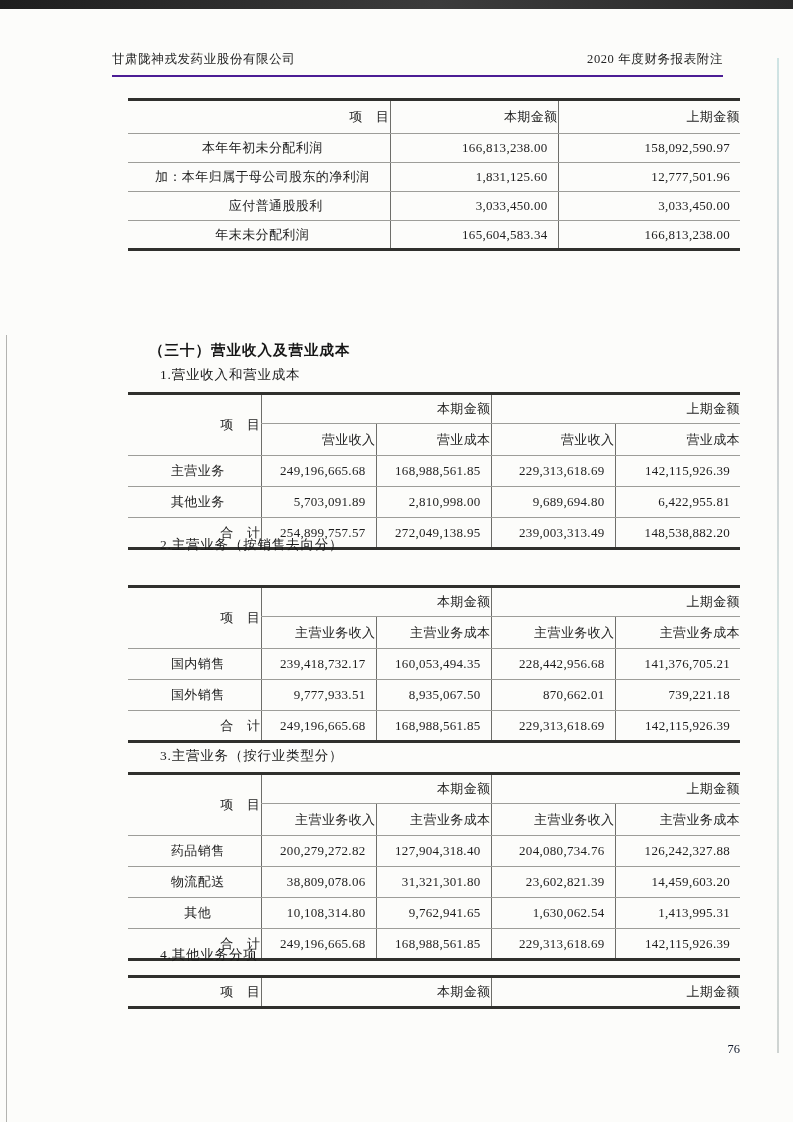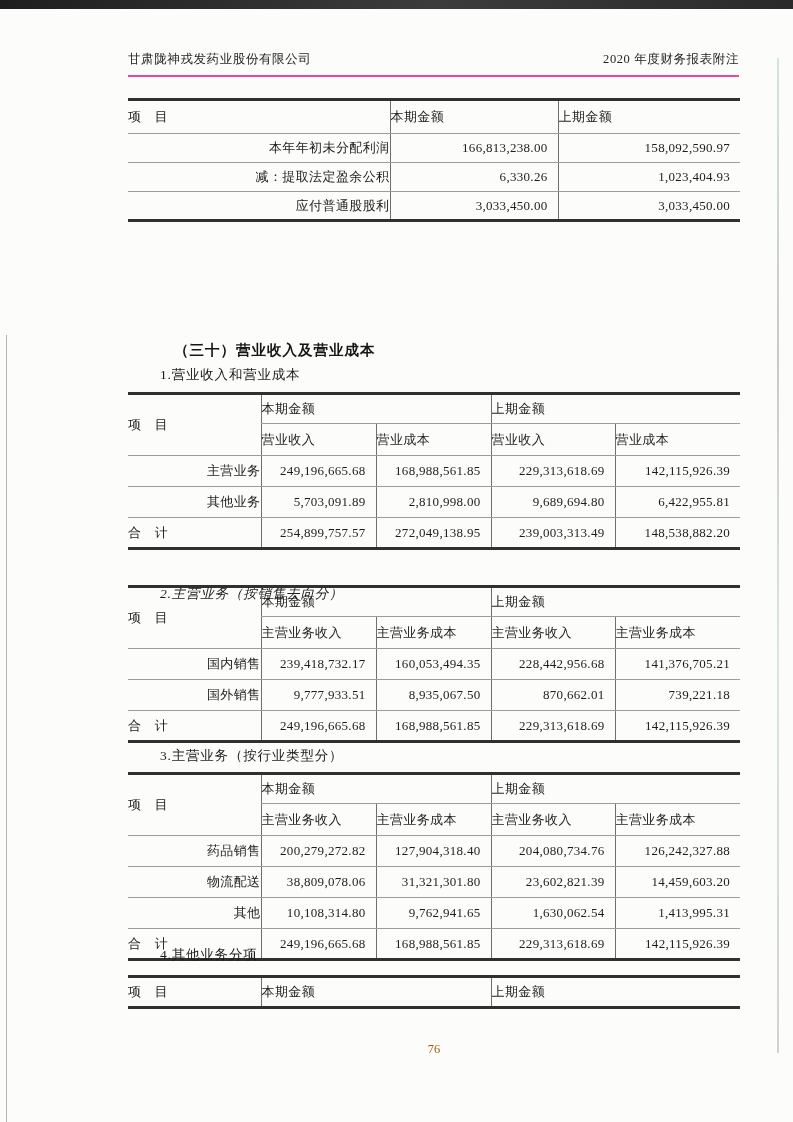--- a/index.html
+++ b/index.html
@@ -9,63 +9,63 @@
     background:#fcfcfa; overflow:hidden;
     font-family:"Liberation Serif","DejaVu Serif",serif;
     color:#1d1d1d;
   }
   .scan-top { position:absolute; top:0; left:0; width:100%; height:9px;
     background:linear-gradient(to right,#1e1e1e,#3c3c3c 55%,#2a2a2a); }
   .scan-left { position:absolute; left:6px; top:335px; bottom:0; width:1px; background:#b3b3b0; }
   .scan-right { position:absolute; left:777px; top:58px; height:995px; width:2px;
     background:linear-gradient(#cfe4e4,#c9c9cc 30%,#d8e6e4 60%,#cfd4d2); }
 
-  .hdr { position:absolute; top:51px; left:128px; width:611px;
+  .hdr { position:absolute; top:51px; left:112px; width:611px;
     display:flex; justify-content:space-between; align-items:flex-end;
-    padding-bottom:7px; border-bottom:2px solid #ec4899;
+    padding-bottom:7px; border-bottom:2px solid #4c1d95;
     font-size:12.5px; letter-spacing:0.6px; color:#242424; }
 
   table { border-collapse:collapse; table-layout:fixed; position:absolute; left:128px; width:612px;
     font-size:13px; }
   table.heavy { border-top:3px solid #30302d; border-bottom:3px solid #30302d; }
   th { font-weight:normal; }
   td,th { overflow:hidden; white-space:nowrap; color:#1d1d1d; letter-spacing:0.4px; }
   .vline { border-left:1px solid #6e6e6a; }
   .hline { border-bottom:1px solid #9d9d99; }
   .num { text-align:right; padding-right:10px;
     font-family:Liberation Serif, serif; letter-spacing:0.3px; }
-  .ctr { text-align:left; }
-  .item { text-align:right; padding-left:7px; }
+  .ctr { text-align:right; }
+  .item { text-align:center; padding-left:7px; }
   .item.indent { padding-left:34px; }
 
   #tbl-profit { top:98px; }
   #tbl-profit th { height:34px; }
   #tbl-profit td { height:29px; }
 
   #tbl-revenue { top:392px; }
   #tbl-dest { top:585px; }
   #tbl-industry { top:772px; }
   .grp th { height:30px; }
   .sub th { height:32px; }
   .grid5 td { height:31px; }
 
   #tbl-other { top:975px; }
   #tbl-other th { height:31px; }
 
-  .heading-bold { position:absolute; left:174px; font-size:14.5px; font-weight:bold;
+  .heading-bold { position:absolute; left:149px; font-size:14.5px; font-weight:bold;
     letter-spacing:1px; color:#161616; }
   .heading { position:absolute; left:160px; font-size:13.5px; letter-spacing:0.8px; color:#1b1b1b; }
   #h-section { top:341px; }
   #h-sub1 { top:366px; }
-  #h-sub2 { top:585px;font-style:italic; }
+  #h-sub2 { top:536px; }
   #h-sub3 { top:747px;font-family:Liberation Serif, serif; }
   #h-sub4 { top:946px; }
 
   .pageno { position:absolute; top:1042px; left:128px; width:612px;
-    text-align:center; font-size:12.5px; color:#a16207; }
+    text-align:right; font-size:12.5px; color:#0f172a; }
 </style>
 </head>
 <body>
 
 <div class="page">
 
   <div class="scan-top"></div>
   <div class="scan-left"></div>
   <div class="scan-right"></div>
 
@@ -85,28 +85,33 @@
       <th class="ctr hline">项　目</th>
       <th class="ctr hline vline">本期金额</th>
       <th class="ctr hline vline">上期金额</th>
     </tr>
     <tr>
       <td class="item hline">本年年初未分配利润</td>
       <td class="num hline vline">166,813,238.00</td>
       <td class="num hline vline">158,092,590.97</td>
     </tr>
     <tr>
-      <td class="item hline">减：提取法定盈余公积</td>
-      <td class="num hline vline">6,330.26</td>
-      <td class="num hline vline">1,023,404.93</td>
+      <td class="item hline">加：本年归属于母公司股东的净利润</td>
+      <td class="num hline vline">1,831,125.60</td>
+      <td class="num hline vline">12,777,501.96</td>
     </tr>
     <tr>
       <td class="item indent hline">应付普通股股利</td>
       <td class="num hline vline">3,033,450.00</td>
       <td class="num hline vline">3,033,450.00</td>
+    </tr>
+    <tr>
+      <td class="item">年末未分配利润</td>
+      <td class="num vline">165,604,583.34</td>
+      <td class="num vline">166,813,238.00</td>
     </tr>
   </tbody>
     </table>
 
   <div id="h-section" class="heading-bold">（三十）营业收入及营业成本</div>
   <div id="h-sub1" class="heading">1.营业收入和营业成本</div>
 
   <table id="tbl-revenue" class="heavy grid5">
     <colgroup>
         <col style="width:133px">

